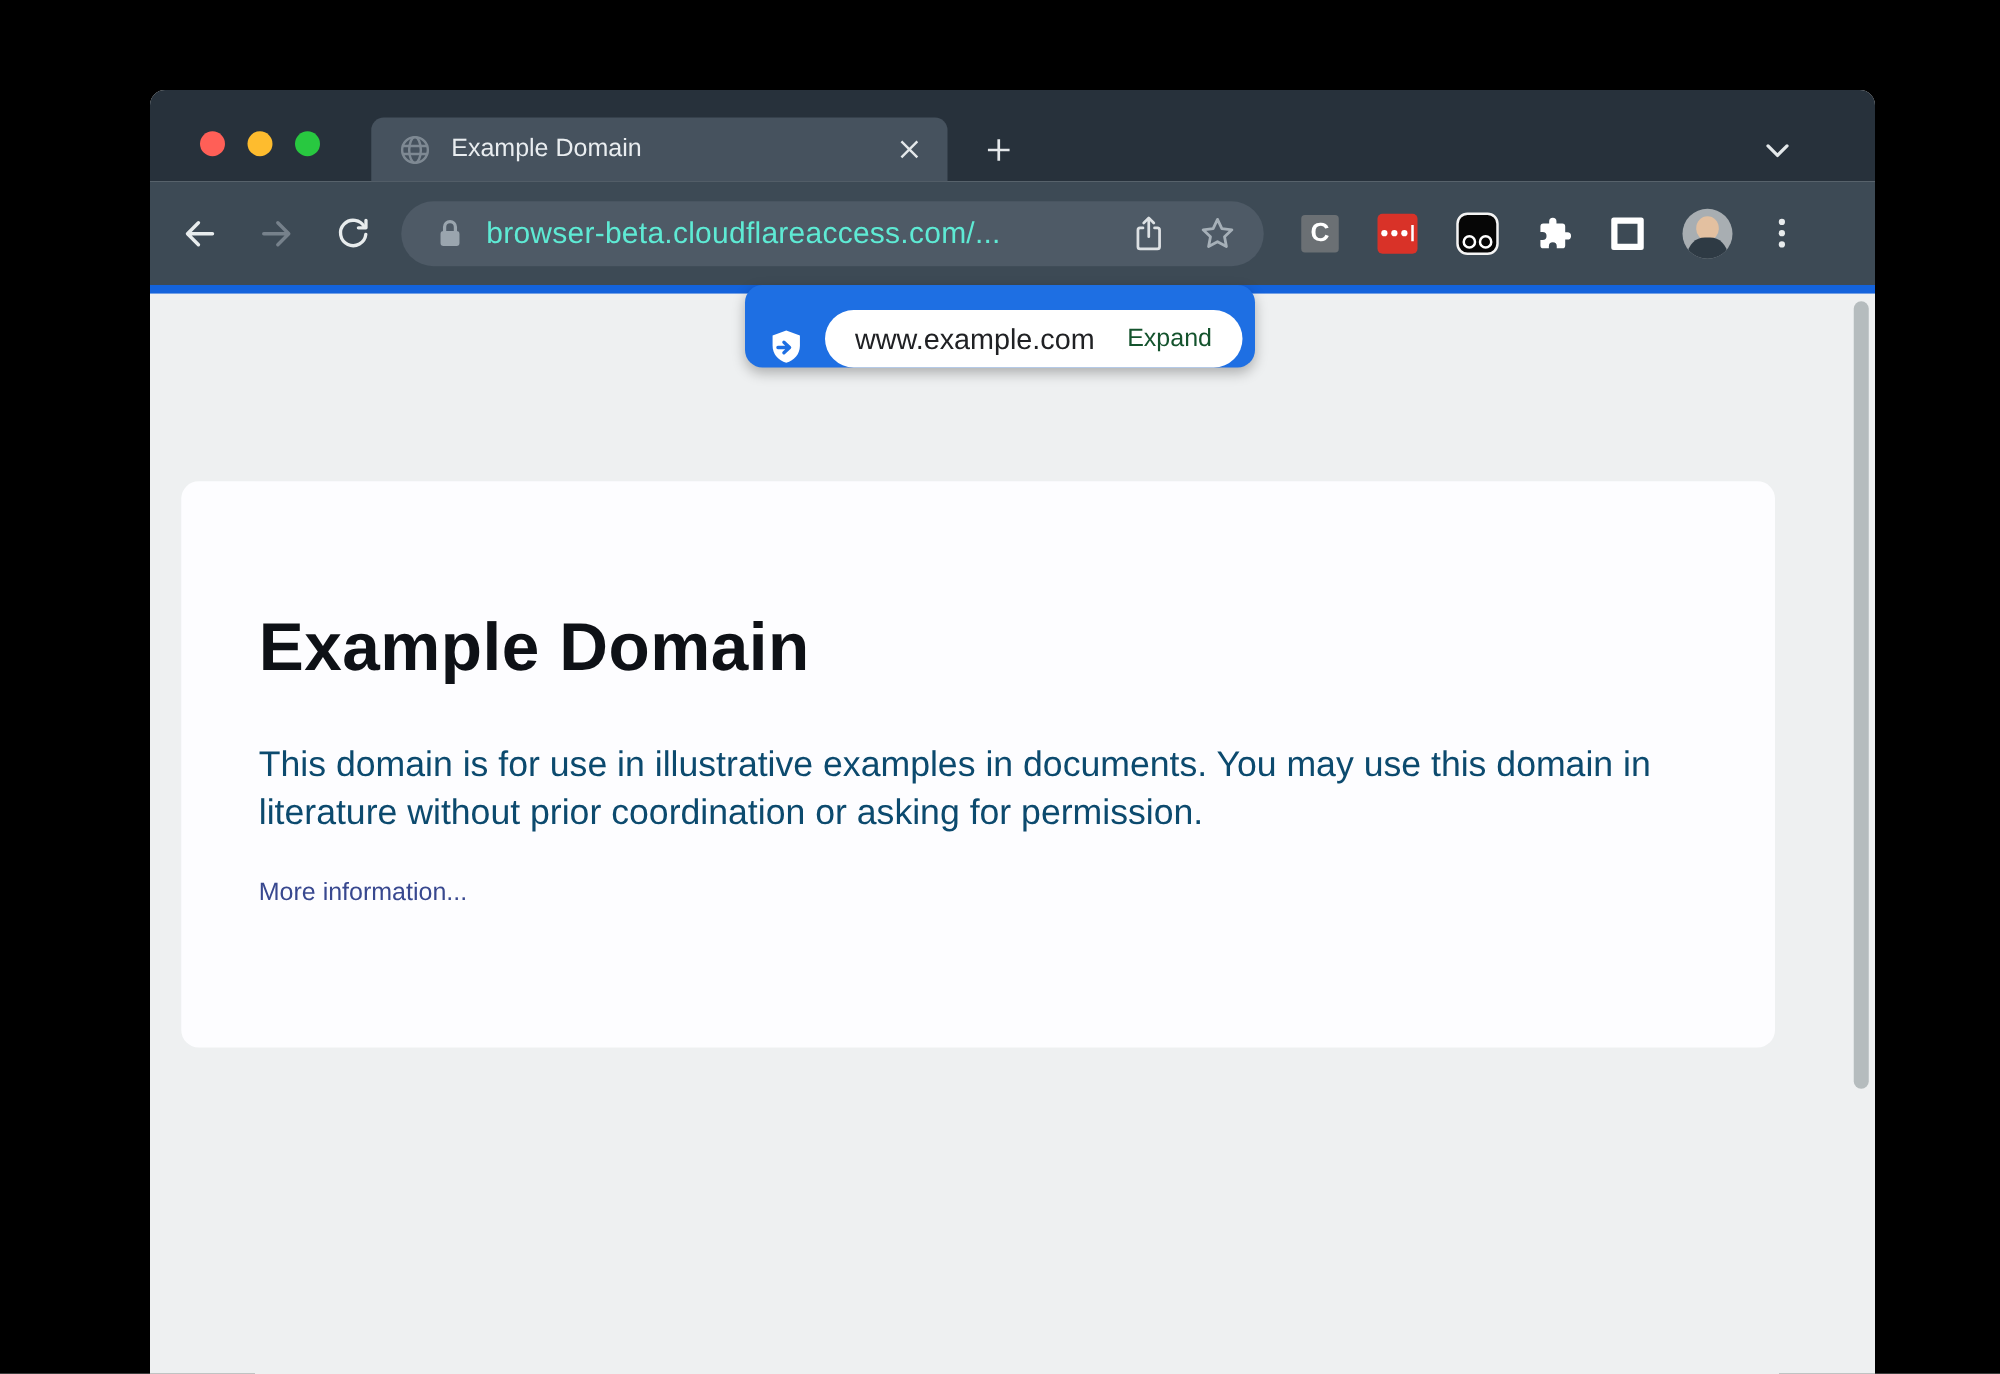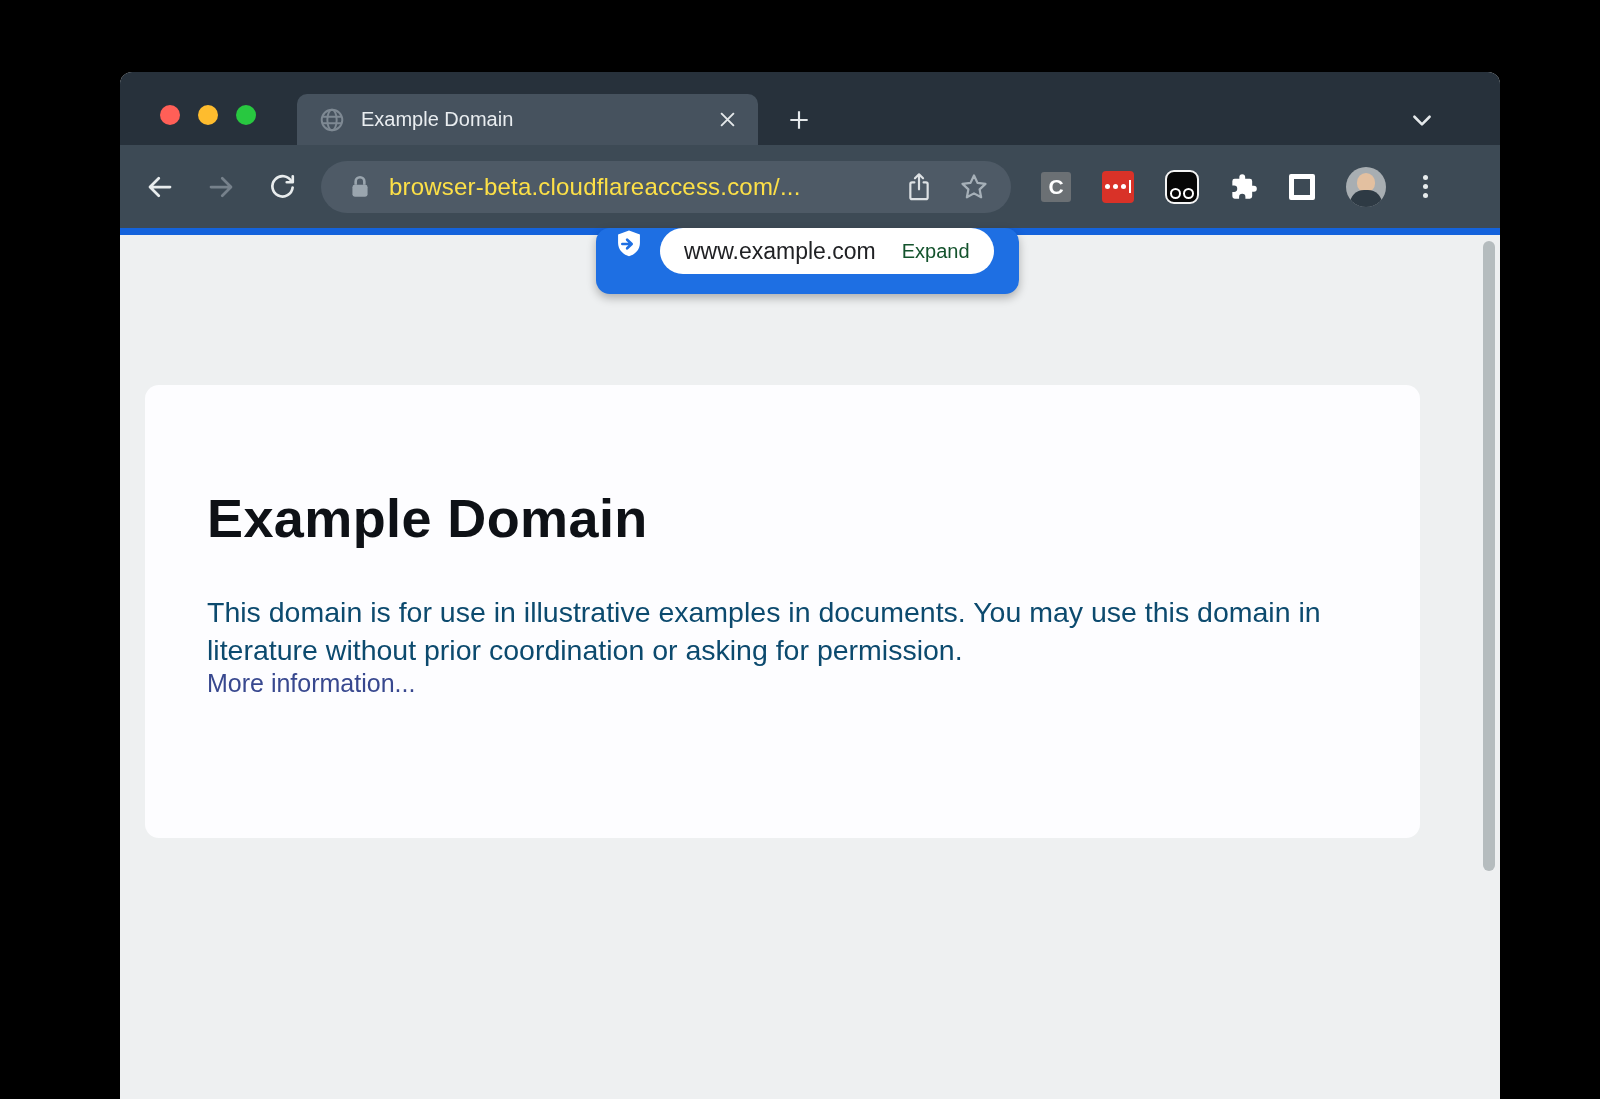--- a/index.html
+++ b/index.html
@@ -34,21 +34,21 @@
     display:flex; align-items:center; justify-content:center; }
   
   .toolbar { height:83px; background:#3d4a55; display:flex; align-items:center;
     padding-left:18px; box-sizing:border-box; }
   .navbtn { width:44px; height:44px; display:flex; align-items:center;
     justify-content:center; margin-right:17px; flex:0 0 auto; }
   .omnibox { width:690px; height:52px; background:#4e5a66; border-radius:26px;
     display:flex; align-items:center; padding:0 22px 0 28px; box-sizing:border-box;
     flex:0 0 auto; }
   .lock { display:flex; margin-right:18px; }
-  .url { color:#fde047; font-size:24px; flex:1; white-space:nowrap;
+  .url { color:#5eead4; font-size:24px; flex:1; white-space:nowrap;
     overflow:hidden; letter-spacing:.2px; }
   .omni-ic { display:flex; margin-left:26px; }
   .ext-row { display:flex; align-items:center; gap:31px; margin-left:30px; }
   .ext-c { width:30px; height:30px; background:#6b7074; border-radius:3px;
     color:#fff; font-size:21px; font-weight:bold; display:flex;
     align-items:center; justify-content:center; }
   .ext-lp { width:32px; height:32px; background:var(--lastpass-red,#d93228);
     border-radius:4px; display:flex; align-items:center; justify-content:center; gap:3px; }
   .ext-lp i { width:5px; height:5px; background:#fff; border-radius:50%; }
   .ext-lp b { width:2px; height:13px; background:#fff; }
@@ -65,34 +65,34 @@
     border-radius:50% 50% 45% 45%; background:#e3c0a0; }
   .avatar .body { position:absolute; left:4px; top:23px; width:32px; height:20px;
     border-radius:14px 14px 0 0; background:#2e3a44; }
   .kebab { display:flex; flex-direction:column; gap:4px; padding:6px; }
   .kebab i { width:5px; height:5px; border-radius:50%; background:#e8eced; }
   
   .blue-bar { height:7px; background:var(--bar-blue,#1463dc); }
   .viewport { position:relative; height:715px; background:#eef0f1; }
   .iso-pill { position:absolute; left:476px; top:-7px; height:66px;
     background:var(--accent-blue,#1e6fe3); border-radius:14px;
-    display:flex; align-items:flex-start; padding:0 25px 0 17px; box-sizing:border-box;
+    display:flex; align-items:flex-end; padding:0 10px 0 17px; box-sizing:border-box;
     box-shadow:0 4px 10px rgba(0,0,0,.28); }
   .iso-inner { height:46px; background:#fff; border-radius:23px; margin-left:15px;
     display:flex; align-items:center; padding:0 24px; gap:26px; }
   .iso-host { font-size:23px; color:#202124; white-space:nowrap; }
   .iso-expand { font-size:20px; color:#14532d; white-space:nowrap; }
   
   .card { position:absolute; left:25px; top:150px; width:1275px; height:453px;
     background:#fdfdff; border-radius:14px; padding:0 62px; box-sizing:border-box; }
   .card h1 { margin:102px 0 0; font-size:54px; font-weight:bold; color:#0e1116;
     letter-spacing:.4px; }
   .card p { margin:44px 0 0; font-size:28.5px; line-height:38px; color:#0c4a6e;
     max-width:1150px; }
-  .card a { display:inline-block; font-size:25px;
+  .card a { display:inline-block; margin-top:34px; font-size:20px;
     color:var(--link-blue,#38488f); text-decoration:none; }
   .scroll-thumb { position:absolute; right:5px; top:6px; width:12px; height:630px;
     border-radius:6px; background:#b5bcbe; }
 </style>
 </head>
 <body>
 
 <div class="window">
 
   <div class="tabstrip">

